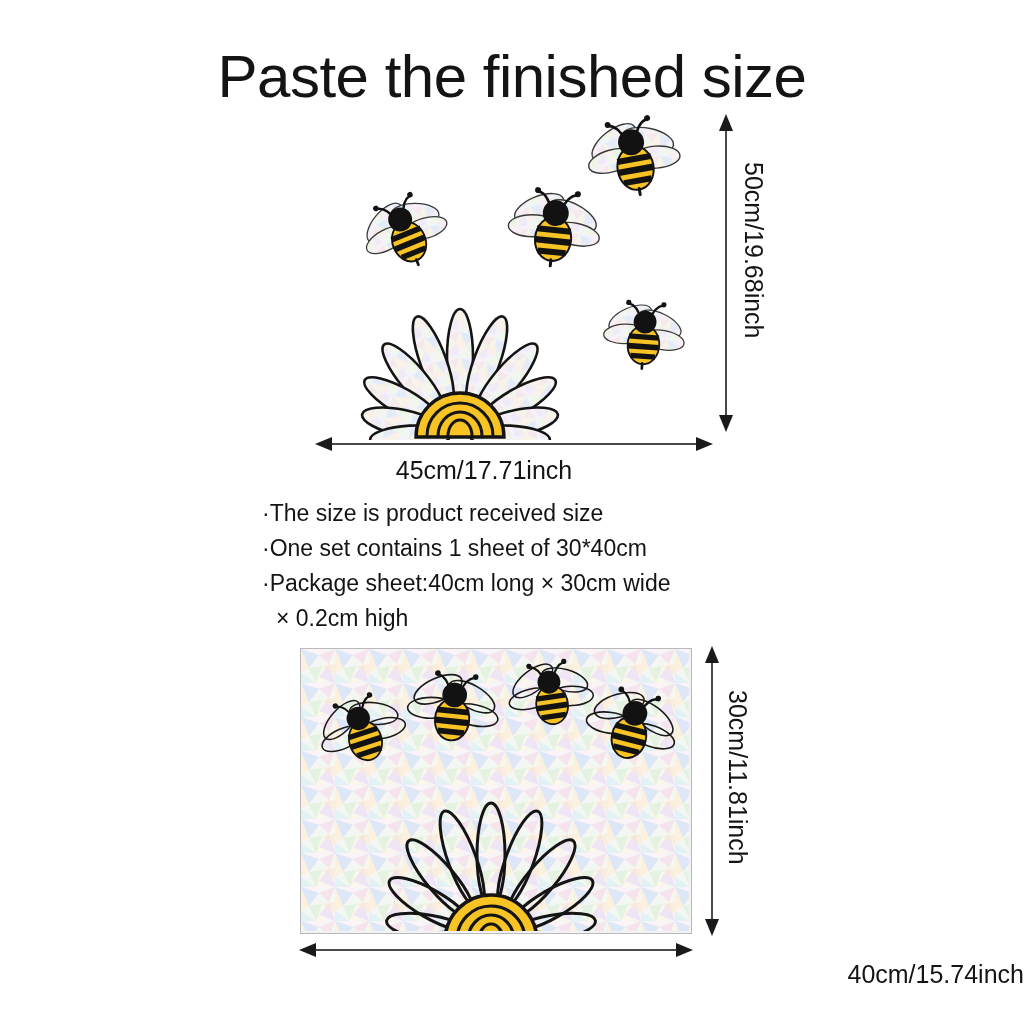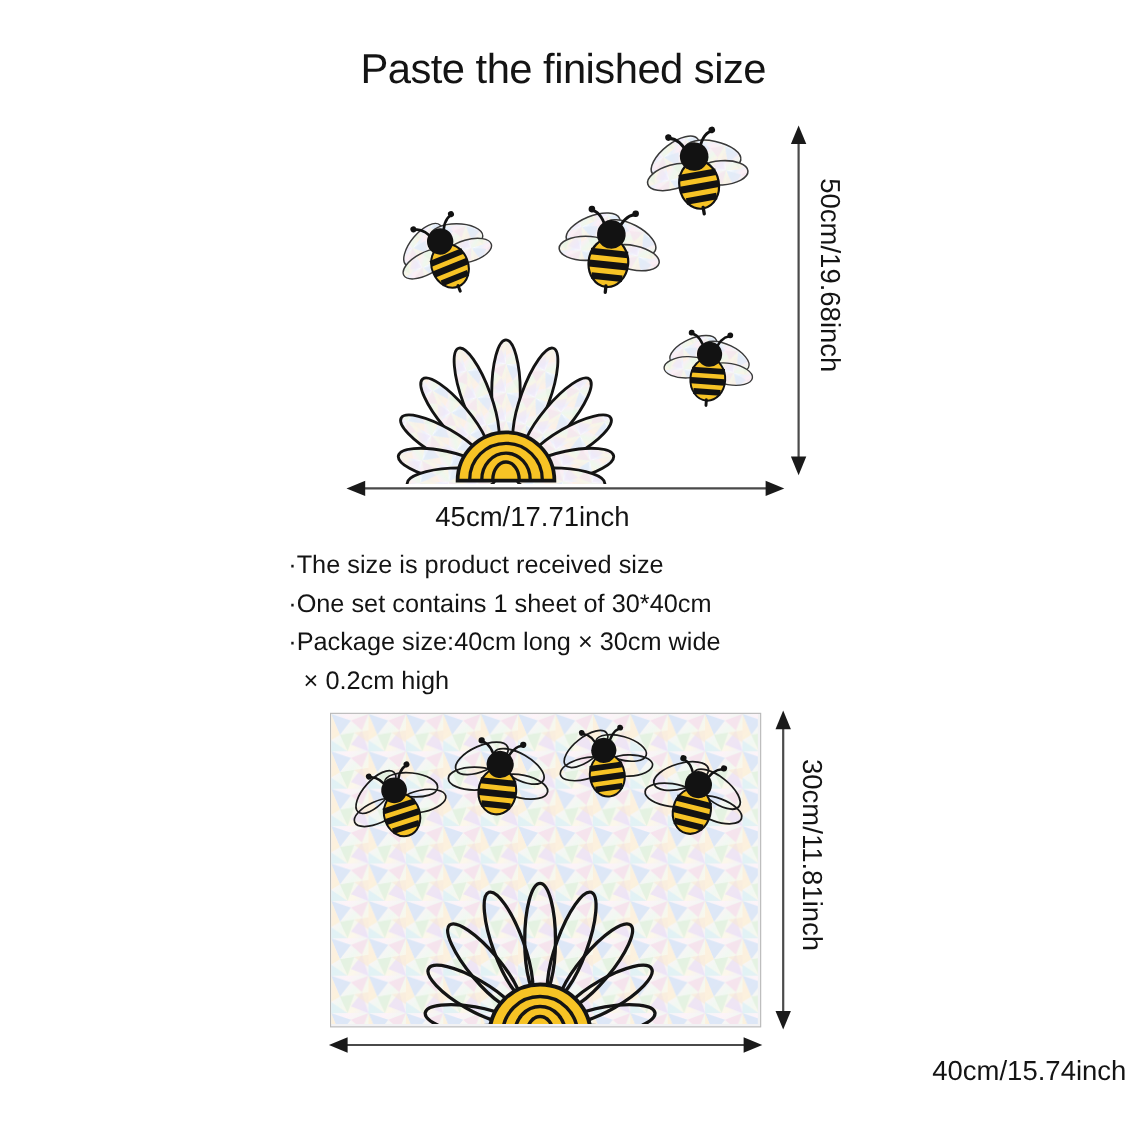--- a/index.html
+++ b/index.html
@@ -6,21 +6,21 @@
   body{
     width:1024px;height:1024px;background:#ffffff;
     font-family:"Liberation Sans", sans-serif;
     color:#111111;overflow:hidden;position:relative;
   }
   .stage{position:absolute;inset:0;}
   .abs{position:absolute;}
 
   #page-title{
     left:0;top:42px;width:1024px;text-align:center;
-    font-size:38px;font-weight:400;letter-spacing:-0.5px;color:#141414;
+    font-size:60px;font-weight:400;letter-spacing:-0.5px;color:#141414;
     white-space:nowrap;
   }
 
   
   .dimline{stroke:#4a4a4a;stroke-width:2;fill:none;}
   .dimhead{fill:#1a1a1a;}
 
   .dimlabel{
     font-size:25px;color:#141414;white-space:nowrap;font-weight:400;
   }
@@ -146,21 +146,21 @@
       <line x1="12" y1="12" x2="392" y2="12" class="dimline"></line>
       <polygon points="3,12 20,5 20,19" class="dimhead"></polygon>
       <polygon points="401,12 384,5 384,19" class="dimhead"></polygon>
     </svg>
   </div>
   <div class="abs dimlabel" style="left:0;top:456px;width:968px;text-align:center;">45cm/17.71inch</div>
 
   <div class="abs" id="spec-list">
     <div class="spec-line">·The size is product received size</div>
     <div class="spec-line">·One set contains 1 sheet of 30*40cm</div>
-    <div class="spec-line">·Package size:40cm long × 30cm wide</div>
+    <div class="spec-line">·Package sheet:40cm long × 30cm wide</div>
     <div class="spec-line cont">× 0.2cm high</div>
   </div>
 
   <div class="sheet">
     <svg width="388" height="282" viewBox="0 0 388 282" xmlns="http://www.w3.org/2000/svg">
       <defs>
 
         <linearGradient id="sheetBase" x1="0" y1="0" x2="1" y2="1">
           <stop offset="0%" stop-color="#f4f6f9"></stop>
           <stop offset="25%" stop-color="#fdf3f8"></stop>

